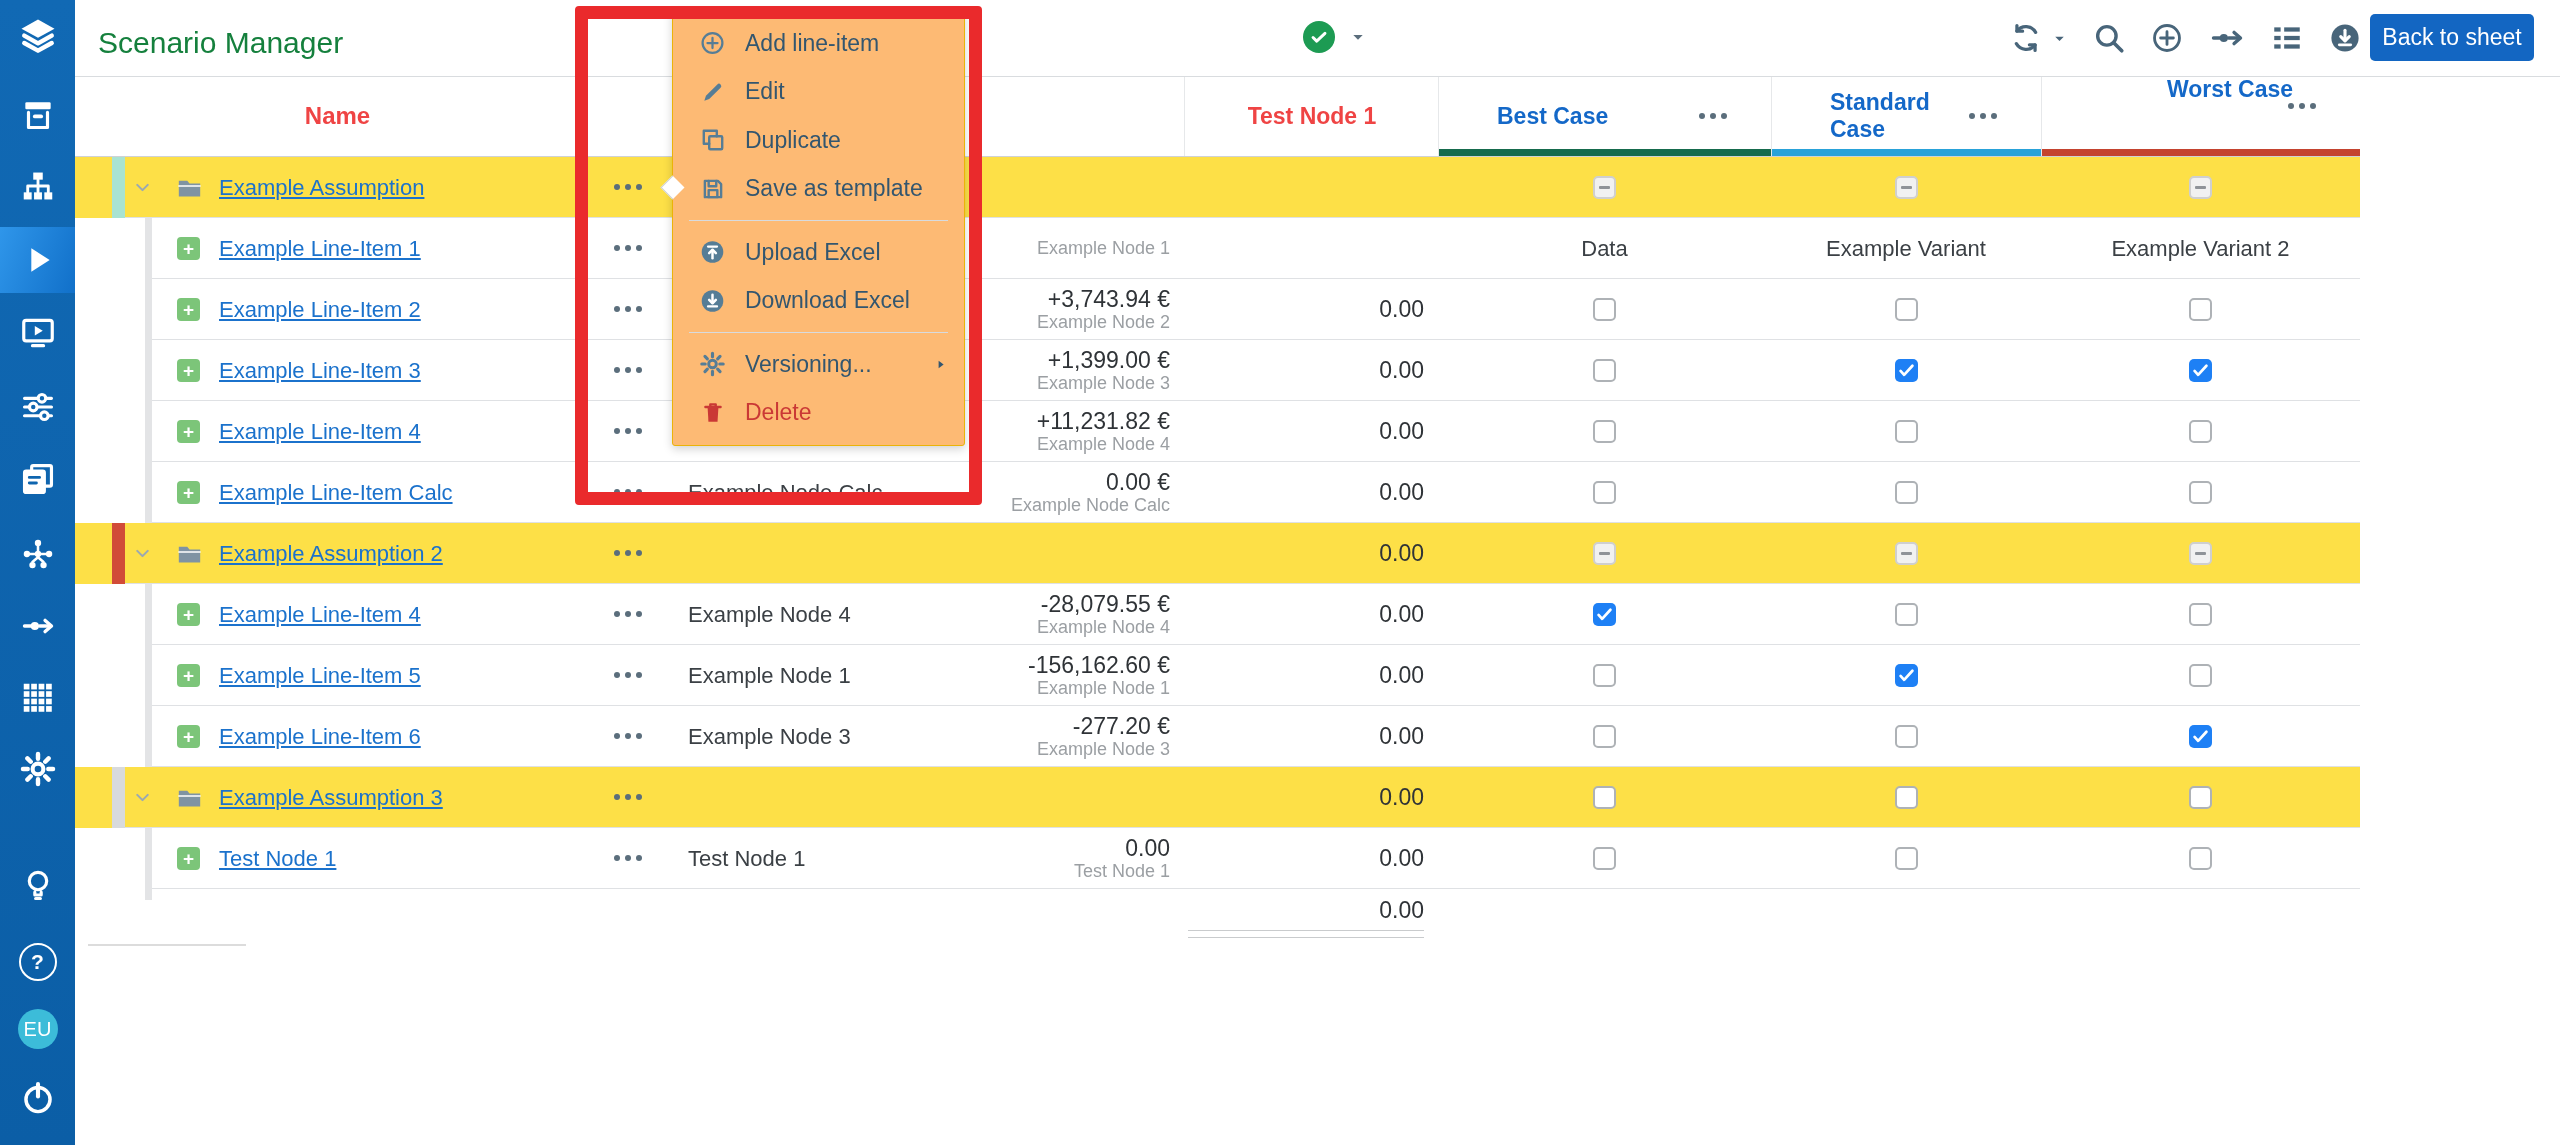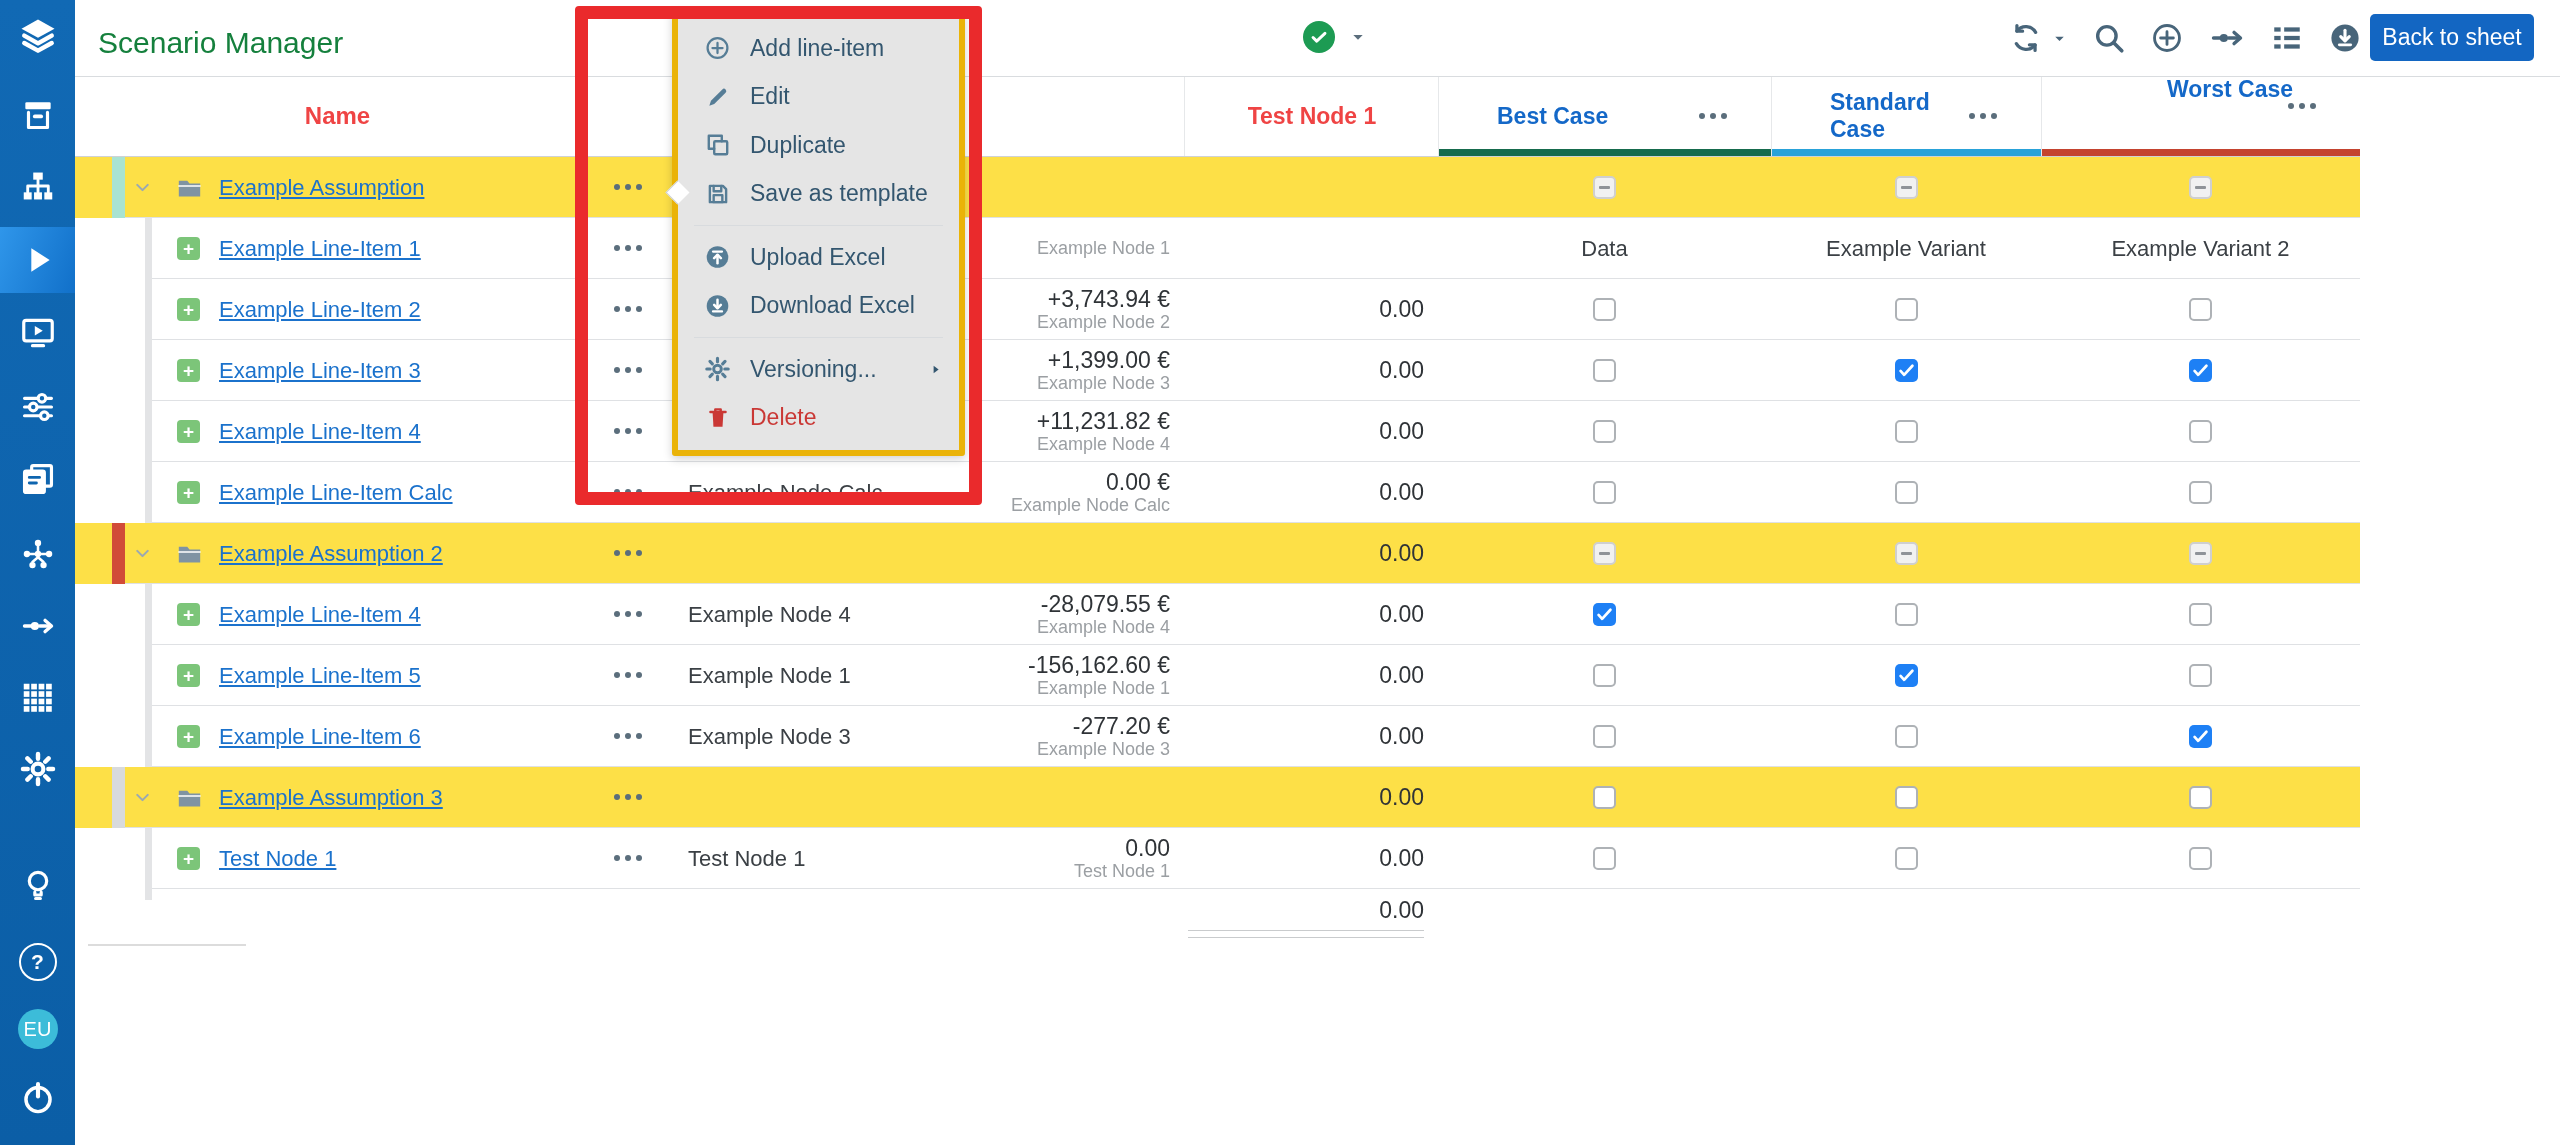--- a/index.html
+++ b/index.html
@@ -74,22 +74,22 @@
   .cb.checked{background:#1e80f5}
   .cb.indeterminate{border:2px solid #cfcfcf;background:#f1f1f1}
   .cb .dash{width:11px;height:3px;border-radius:1px;background:#8f9398}
   .total-test{position:absolute;left:1109px;top:732px;width:240px;padding-right:14px;
               display:flex;flex-direction:column;align-items:flex-end}
   .total-test .tv{font-size:23px;color:#2f3337;margin-top:8px}
   .total-rule{width:236px;height:6px;margin-top:6px;border-top:1px solid #c9cbcd;border-bottom:1px solid #c9cbcd}
   #stub-line{position:absolute;left:88px;top:944px;width:158px;height:2px;background:#dcdcdc}
 
   
-  #menu{position:absolute;left:672px;top:10px;width:293px;background:#e5e5e5;z-index:50;
-        border:6px solid #eab308;border-radius:3px;box-shadow:0 3px 10px rgba(0,0,0,.18);
+  #menu{position:absolute;left:672px;top:10px;width:293px;background:#fdba74;z-index:50;
+        border:1px solid #eab308;border-radius:3px;box-shadow:0 3px 10px rgba(0,0,0,.18);
         padding:8px 0;box-sizing:border-box}
   #menu .mcaret{position:absolute;left:-9px;top:168px;width:16px;height:16px;background:#fff;
         border-left:1px solid #cdd0d3;border-bottom:1px solid #cdd0d3;transform:rotate(45deg)}
   .mitem{position:relative;height:48.5px;display:flex;align-items:center;padding-left:26px;gap:19px;
          color:#33566f;font-size:23px;cursor:pointer}
   .mitem .mico{width:27px;color:#567d96;display:flex;align-items:center;justify-content:center}
   .mitem.danger{color:#ca3835}.mitem.danger .mico{color:#ca3835}
   .mitem .sub{position:absolute;right:16px;color:#33566f}
   .mdivider{border-top:1px solid #d8dbde;margin:7px 16px}
 

